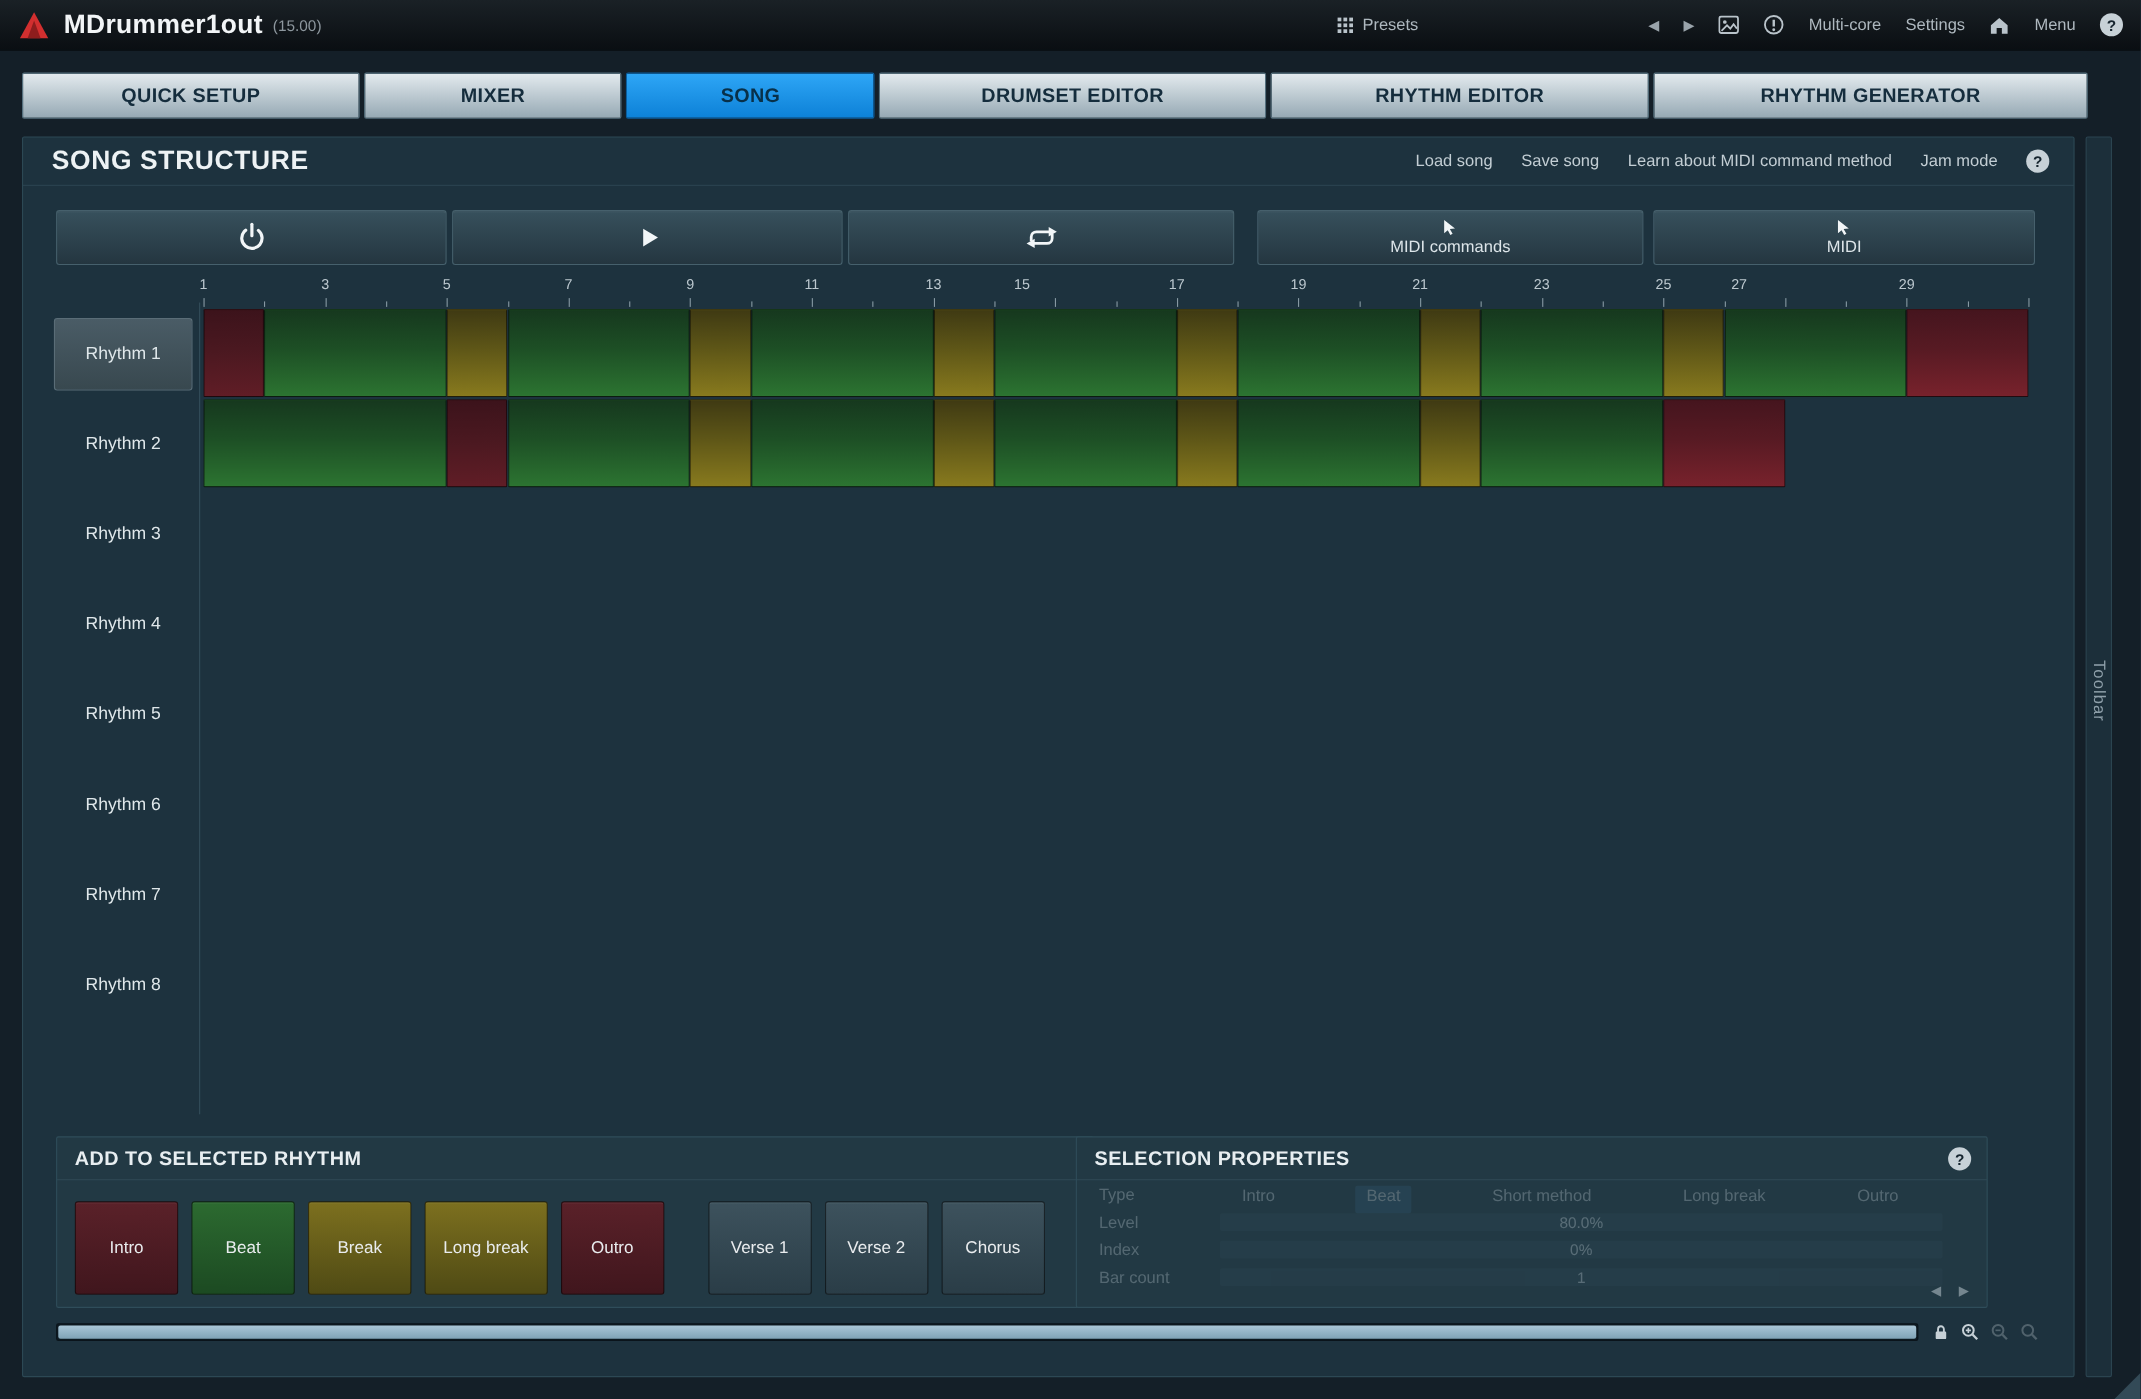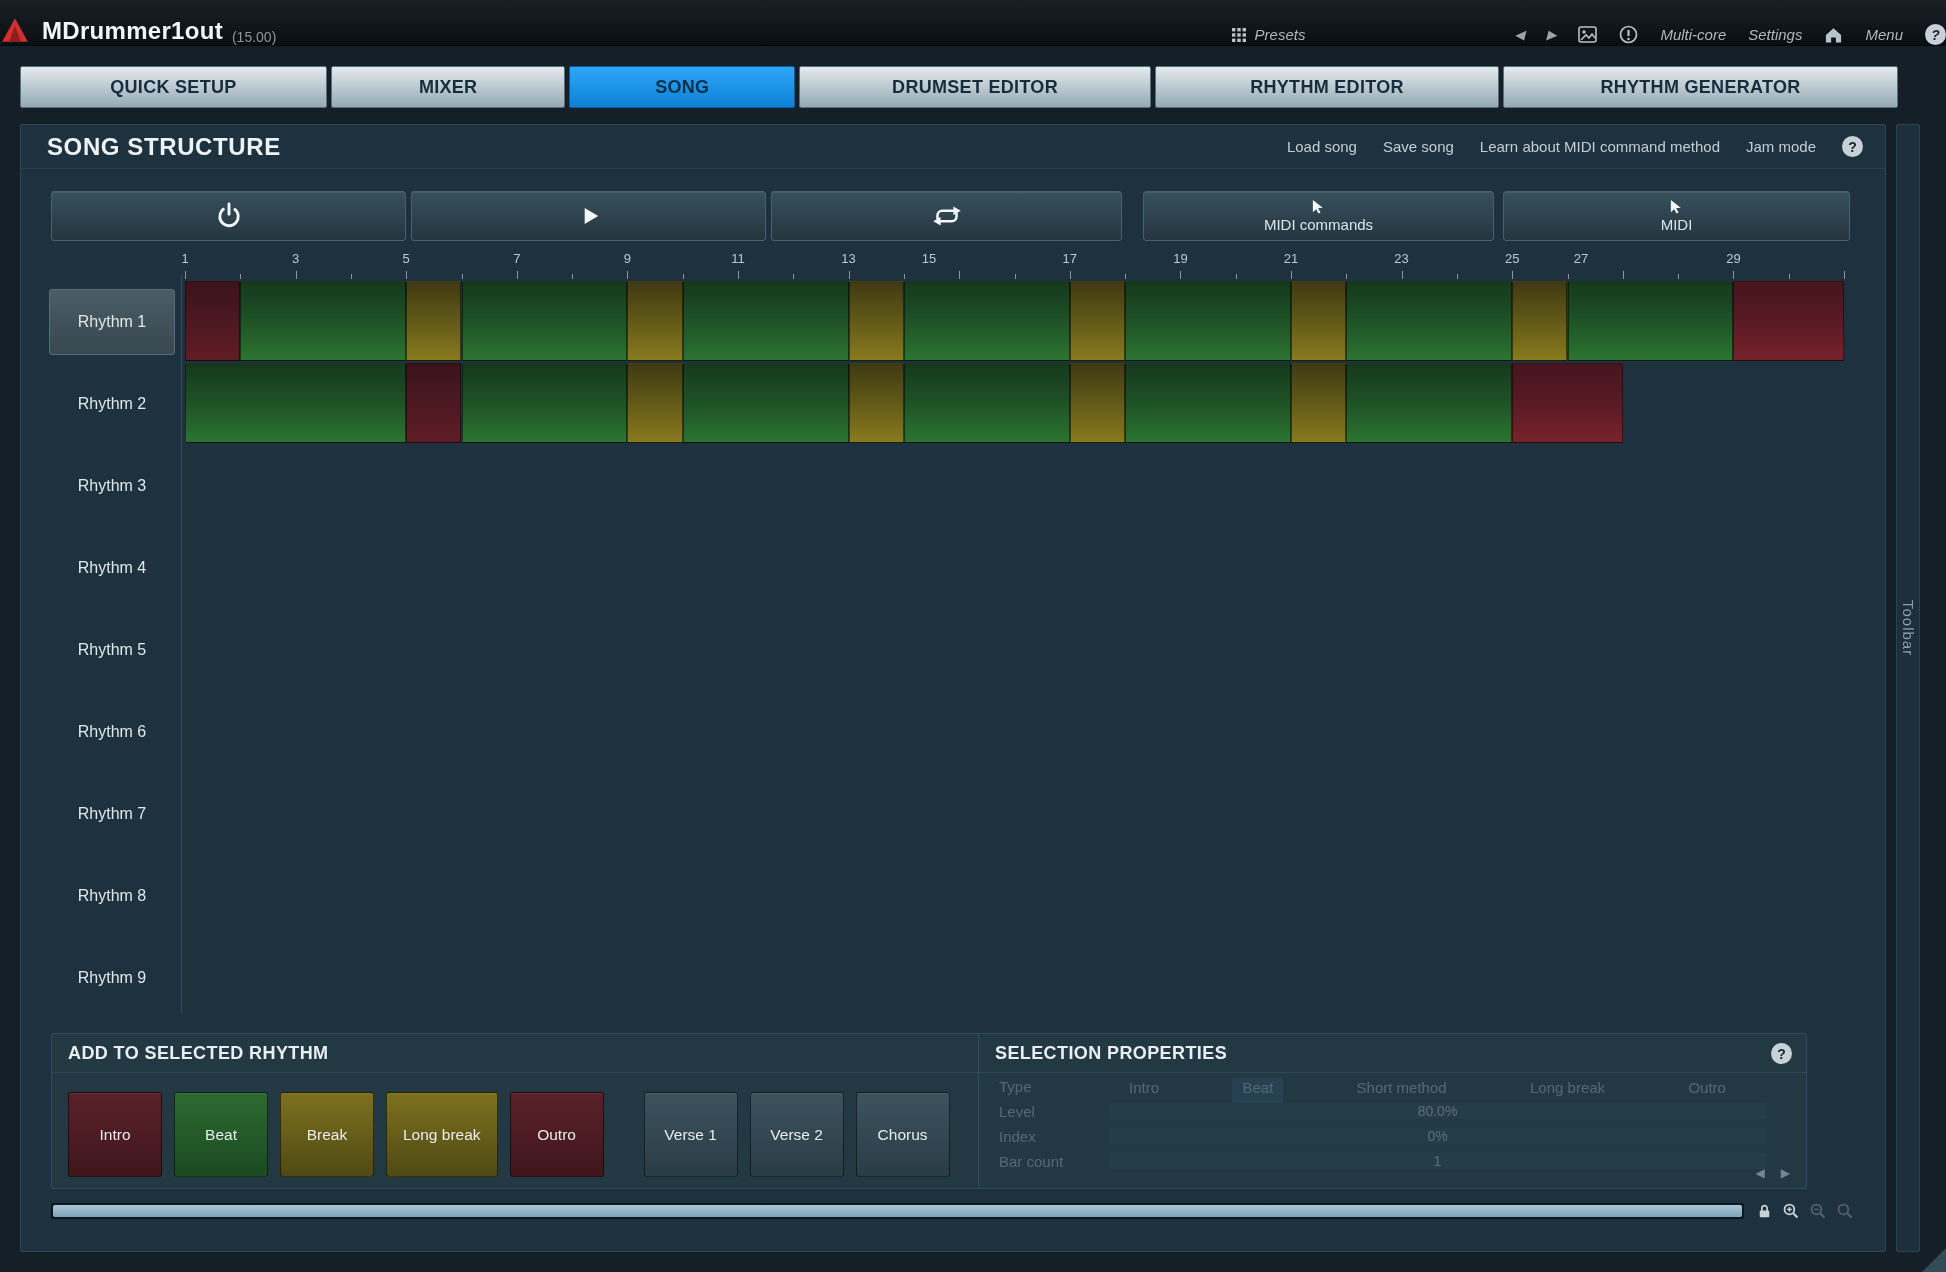--- a/index.html
+++ b/index.html
@@ -1,26 +1,26 @@
 <!DOCTYPE html>
 <html><head>
 <meta charset="utf-8">
 <style>
   * { margin:0; padding:0; box-sizing:border-box; }
   html,body { width:1946px; height:1272px; overflow:hidden; }
   body { font-family:"Liberation Sans", sans-serif; background:#141f28; position:relative; }
 
   
   .titlebar{position:absolute;left:0;top:0;width:1946px;height:46px;
-    background:linear-gradient(#1a2126,#0a0e12);display:flex;align-items:flex-end;
-    padding:0 0;border-bottom:1px solid #05080b;}
+    background:linear-gradient(#1a2126,#0a0e12);display:flex;align-items:center;
+    padding:0 16px;border-bottom:1px solid #05080b;}
   .logo{width:30px;height:30px;flex:0 0 auto;}
   .app-title{margin-left:12px;font-size:24px;font-weight:bold;color:#f2f5f7;letter-spacing:.3px;}
   .app-version{margin-left:9px;font-size:14px;color:#8d979e;}
-  .tb-right{margin-left:auto;display:flex;align-items:center;gap:22px;color:#aeb8bf;font-size:15px;font-style:italic;}
+  .tb-right{margin-left:auto;display:flex;align-items:center;gap:22px;color:#aeb8bf;font-size:15px;}
   .tb-item{display:flex;align-items:center;gap:8px;cursor:default;}
   .tb-gap{width:165px;}
   .tb-arrow{font-size:13px;color:#9aa4ab;}
   .help-circle{width:21px;height:21px;border-radius:50%;background:#c7d1d7;color:#15242e;
     font-weight:bold;font-size:14px;display:flex;align-items:center;justify-content:center;}
   .help-circle.small{width:21px;height:21px;}
 
   
   .tabbar{position:absolute;left:20px;top:66px;width:1878px;height:42px;display:flex;gap:4px;}
   .tab{height:42px;display:flex;align-items:center;justify-content:center;
@@ -266,21 +266,20 @@
       </div>
     <div class="labels">
         <div class="rhythm-label selected">Rhythm 1</div>
         <div class="rhythm-label">Rhythm 2</div>
         <div class="rhythm-label">Rhythm 3</div>
         <div class="rhythm-label">Rhythm 4</div>
         <div class="rhythm-label">Rhythm 5</div>
         <div class="rhythm-label">Rhythm 6</div>
         <div class="rhythm-label">Rhythm 7</div>
         <div class="rhythm-label">Rhythm 8</div>
-        <div class="rhythm-label">Rhythm 9</div>
       </div>
     <div class="vsep"></div>
     <div class="grid">
         <div class="block" style="left: 0px; top: 0px; width: 55.3px; background: linear-gradient(rgb(60, 19, 27) 0%, rgb(74, 24, 32) 45%, rgb(96, 29, 38) 100%);"></div>
         <div class="block" style="left: 55.3px; top: 0px; width: 165.9px; background: linear-gradient(rgb(22, 56, 30) 0%, rgb(29, 79, 37) 45%, rgb(44, 116, 49) 100%);"></div>
         <div class="block" style="left: 221.2px; top: 0px; width: 55.3px; background: linear-gradient(rgb(63, 58, 19) 0%, rgb(94, 86, 23) 45%, rgb(136, 122, 30) 100%);"></div>
         <div class="block" style="left: 276.5px; top: 0px; width: 165.9px; background: linear-gradient(rgb(22, 56, 30) 0%, rgb(29, 79, 37) 45%, rgb(44, 116, 49) 100%);"></div>
         <div class="block" style="left: 442.4px; top: 0px; width: 55.3px; background: linear-gradient(rgb(63, 58, 19) 0%, rgb(94, 86, 23) 45%, rgb(136, 122, 30) 100%);"></div>
         <div class="block" style="left: 497.7px; top: 0px; width: 165.9px; background: linear-gradient(rgb(22, 56, 30) 0%, rgb(29, 79, 37) 45%, rgb(44, 116, 49) 100%);"></div>
         <div class="block" style="left: 663.6px; top: 0px; width: 55.3px; background: linear-gradient(rgb(63, 58, 19) 0%, rgb(94, 86, 23) 45%, rgb(136, 122, 30) 100%);"></div>

